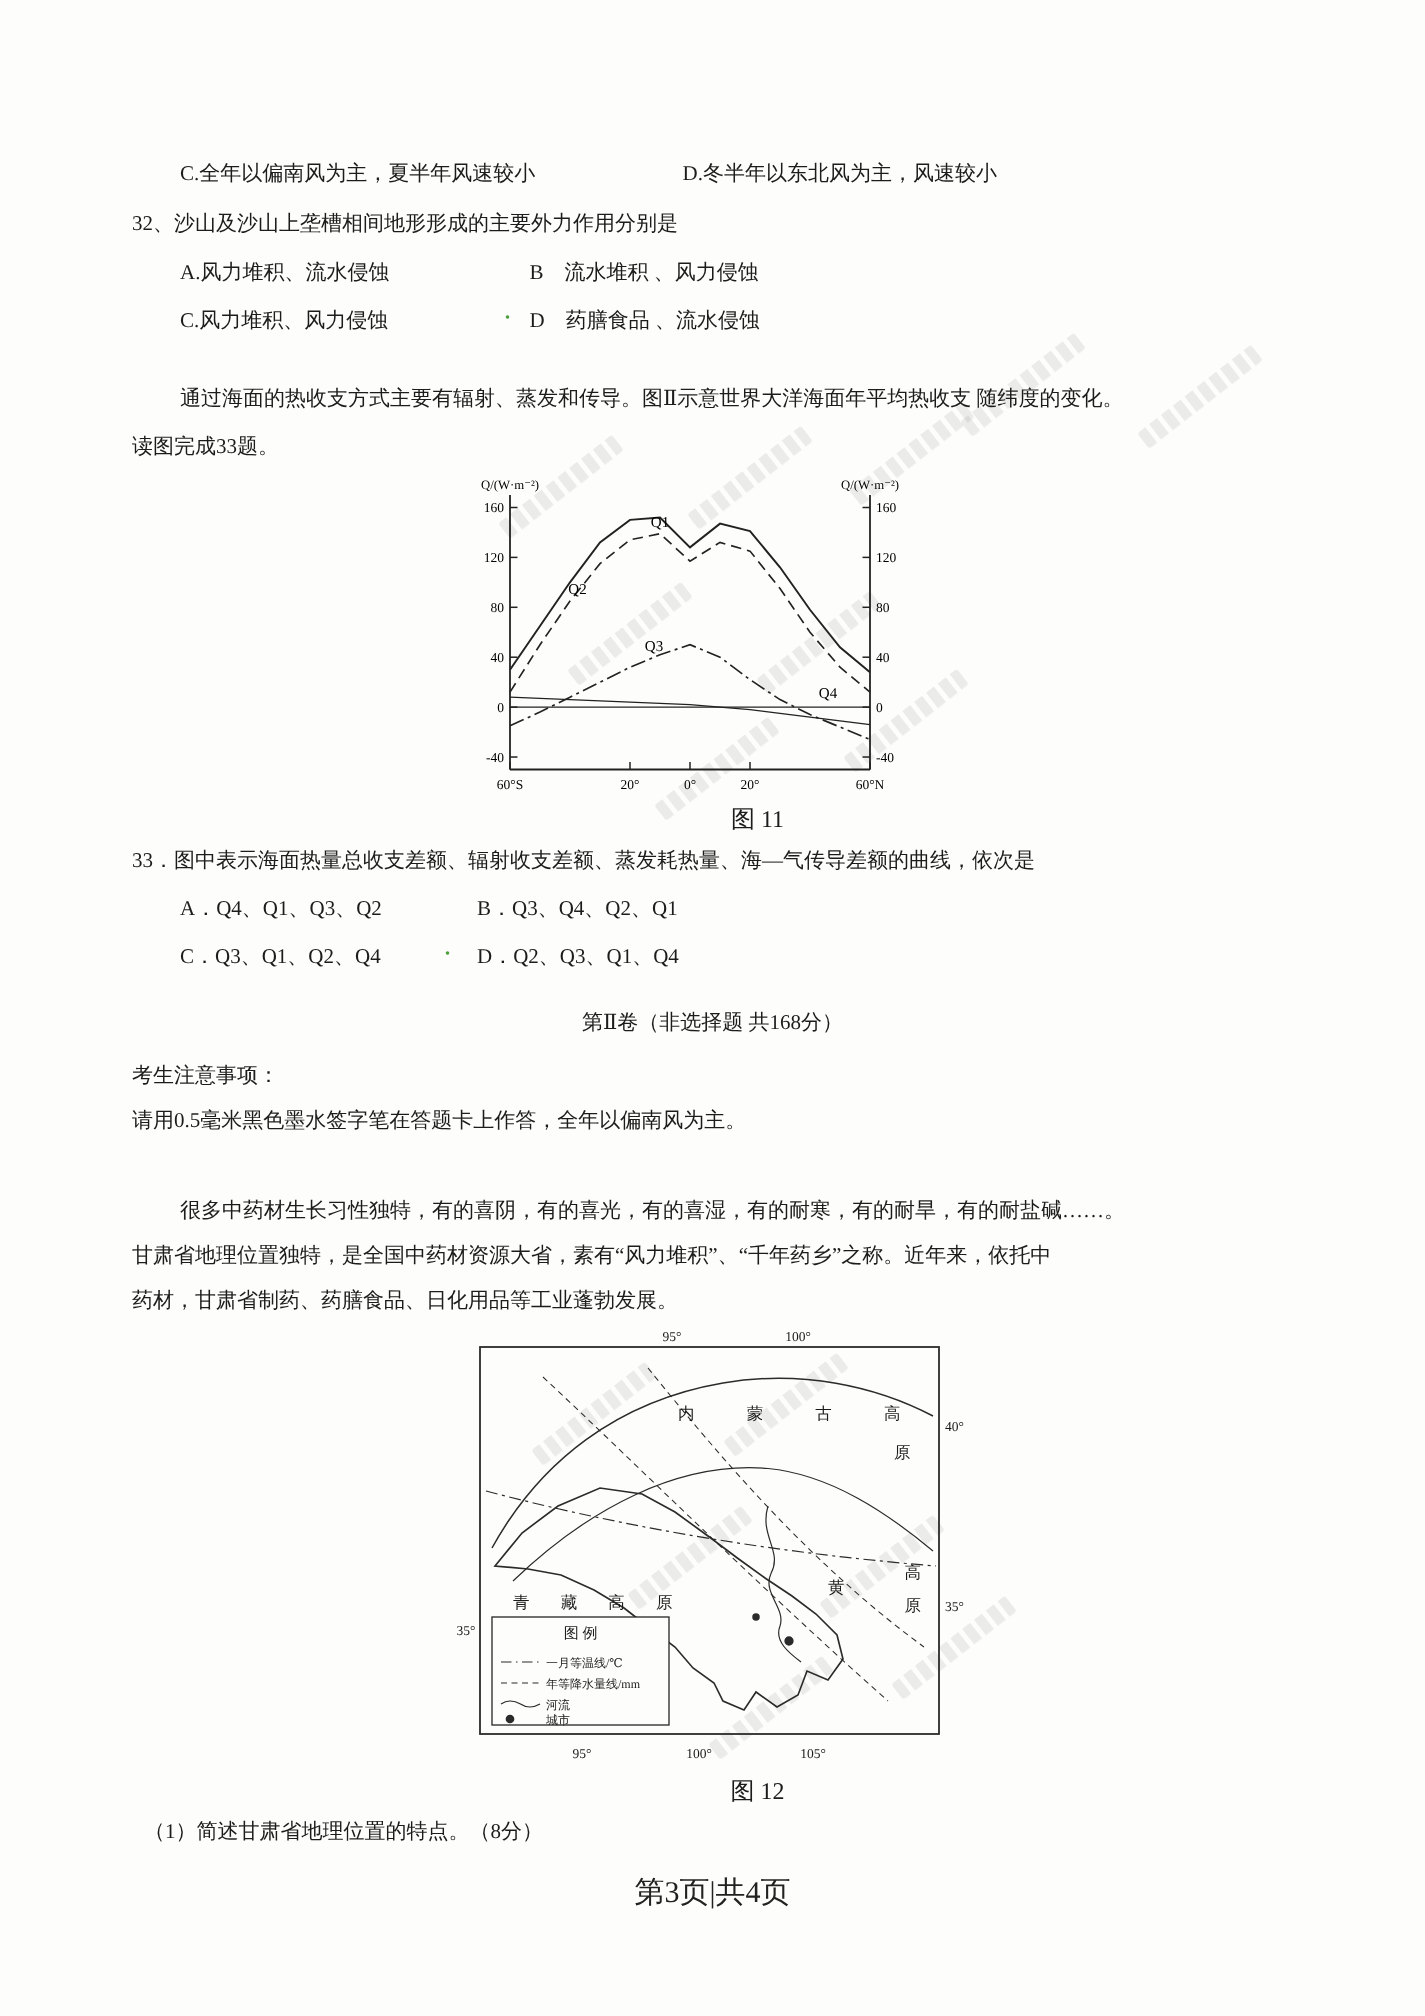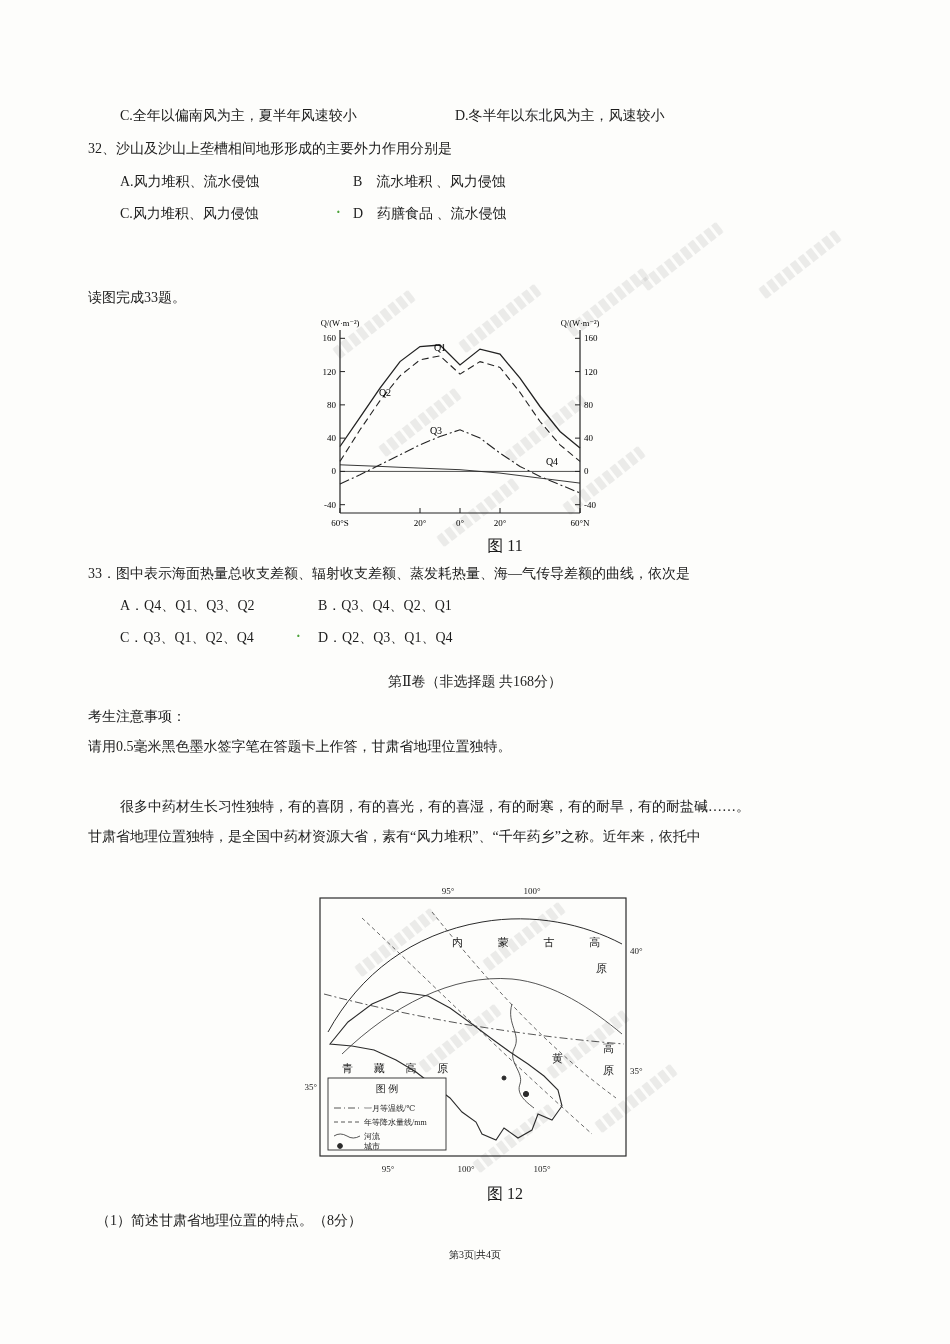--- a/index.html
+++ b/index.html
@@ -6,21 +6,21 @@
   html,body { background:#ffffff; }
   .page {
     position:relative; width:950px; height:1344px; margin:0 auto;
     background:#fdfdfb; color:#1c1c1c; overflow:hidden;
     font-family:"Liberation Serif","DejaVu Serif",serif;
   }
   .ln { position:absolute; font-size:14px; white-space:pre; }
   .center { left:0; width:950px; text-align:center; white-space:normal; }
   .green { color:#4ba239; font-weight:bold; }
   .caption { font-size:16px;margin-left:30px; }
-  .footer { font-size:10px; color:#222;font-family:Liberation Serif, serif; }
+  .footer { font-size:20px; color:#222;font-family:Liberation Serif, serif; }
   .fig-svg { position:absolute; }
   .wm {
     position:absolute; width:96px; height:13px; border-radius:2px;
     transform:rotate(-38deg); pointer-events:none;
     background:repeating-linear-gradient(90deg, rgba(130,130,130,.30) 0 7px, transparent 7px 10px);
     filter:blur(.4px); opacity:.5;
   }
   svg text { font-family:"Liberation Serif","DejaVu Serif",serif; }
 </style>
 </head>
@@ -47,20 +47,21 @@
   <div class="ln" style="left:120px;top:107px">C.全年以偏南风为主，夏半年风速较小</div>
   <div class="ln" style="left:455px;top:107px">D.冬半年以东北风为主，风速较小</div>
 
   <div class="ln" style="left:88px;top:140px">32、沙山及沙山上垄槽相间地形形成的主要外力作用分别是</div>
   <div class="ln" style="left:120px;top:173px">A.风力堆积、流水侵蚀</div>
   <div class="ln" style="left:353px;top:173px">B    流水堆积 、风力侵蚀</div>
   <div class="ln" style="left:120px;top:205px">C.风力堆积、风力侵蚀</div>
   <div class="ln green" style="left:336px;top:205px">·</div>
   <div class="ln" style="left:353px;top:205px">D    药膳食品 、流水侵蚀</div>
 
+  <div class="ln" style="left:120px;top:257px">通过海面的热收支方式主要有辐射、蒸发和传导。图Ⅱ示意世界大洋海面年平均热收支 随纬度的变化。</div>
   <div class="ln" style="left:88px;top:289px">读图完成33题。</div>
 
   <svg id="fig11-plot" class="fig-svg" style="left:290px;top:318px" width="350" height="215" viewBox="0 0 350 215">
       <line x1="50" y1="12" x2="50" y2="195" stroke="#222" stroke-width="1.2"></line>
       <line x1="290" y1="12" x2="290" y2="195" stroke="#222" stroke-width="1.2"></line>
       <line x1="50" y1="195" x2="290" y2="195" stroke="#222" stroke-width="1.2"></line>
       <line x1="50" y1="153.4090909090909" x2="290" y2="153.4090909090909" stroke="#222" stroke-width="0.8"></line>
       <line x1="50" y1="20.31818181818182" x2="55" y2="20.31818181818182" stroke="#222" stroke-width="1"></line>
       <line x1="285" y1="20.31818181818182" x2="290" y2="20.31818181818182" stroke="#222" stroke-width="1"></line>
       <text x="46" y="23.31818181818182" text-anchor="end" font-size="9">160</text>
@@ -110,24 +111,25 @@
 
   <div class="ln" style="left:88px;top:565px">33．图中表示海面热量总收支差额、辐射收支差额、蒸发耗热量、海—气传导差额的曲线，依次是</div>
   <div class="ln" style="left:120px;top:597px">A．Q4、Q1、Q3、Q2</div>
   <div class="ln" style="left:318px;top:597px">B．Q3、Q4、Q2、Q1</div>
   <div class="ln" style="left:120px;top:629px">C．Q3、Q1、Q2、Q4</div>
   <div class="ln green" style="left:296px;top:629px">·</div>
   <div class="ln" style="left:318px;top:629px">D．Q2、Q3、Q1、Q4</div>
 
   <div class="ln center" style="top:673px">第Ⅱ卷（非选择题  共168分）</div>
   <div class="ln" style="left:88px;top:708px">考生注意事项：</div>
-  <div class="ln" style="left:88px;top:738px">请用0.5毫米黑色墨水签字笔在答题卡上作答，甘肃省地理位置独特。</div>
+  <div class="ln" style="left:88px;top:738px">请用0.5毫米黑色墨水签字笔在答题卡上作答，全年以偏南风为主。</div>
 
   <div class="ln" style="left:120px;top:798px">很多中药材生长习性独特，有的喜阴，有的喜光，有的喜湿，有的耐寒，有的耐旱，有的耐盐碱……。</div>
   <div class="ln" style="left:88px;top:828px">甘肃省地理位置独特，是全国中药材资源大省，素有“风力堆积”、“千年药乡”之称。近年来，依托中</div>
+  <div class="ln" style="left:88px;top:858px">药材，甘肃省制药、药膳食品、日化用品等工业蓬勃发展。</div>
 
   <svg class="fig-svg" style="left:300px;top:882px" width="350" height="300" viewBox="0 0 350 300">
     <g fill="none" stroke="#2b2b2b">
       <rect x="20" y="16" width="306" height="258" stroke-width="1.2"></rect>
       <path d="M28,150 C60,92 112,52 182,40 C234,31 284,42 322,62" stroke-width="1"></path>
       <path d="M42,172 C92,124 152,92 212,97 C254,101 292,127 322,152" stroke-width="0.8"></path>
       <path d="M30,162 L48,140 L72,122 L100,110 L128,114 L150,126 L172,142 L192,157 L210,170 L228,182 L244,194 L258,208 L262,224 L252,238 L238,232 L232,248 L218,256 L204,246 L196,258 L182,252 L176,240 L162,230 L150,216 L134,204 L116,190 L96,178 L74,168 L52,164 Z" stroke-width="1.1"></path>
       <path d="M24,112 C100,132 200,152 324,162" stroke-width="0.8" stroke-dasharray="8 3 2 3"></path>
       <path d="M62,36 C122,92 202,172 292,252" stroke-width="0.7" stroke-dasharray="4 3"></path>
       <path d="M132,30 C182,92 242,162 316,216" stroke-width="0.7" stroke-dasharray="4 3"></path>

